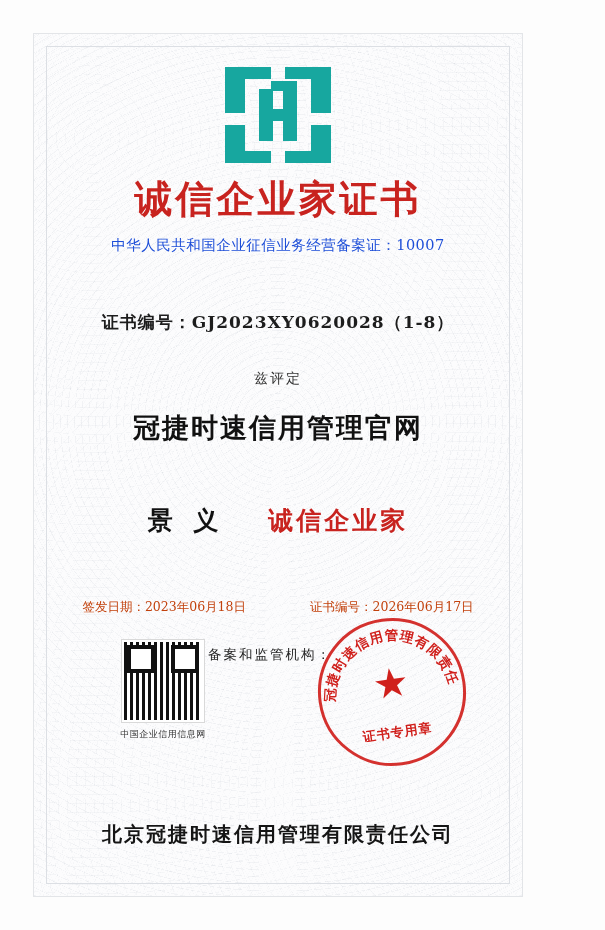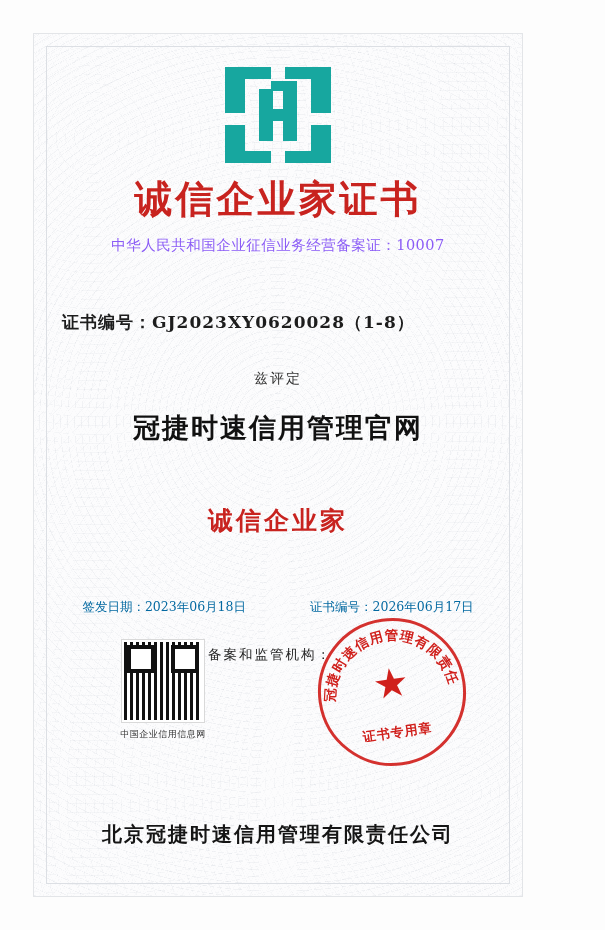--- a/index.html
+++ b/index.html
@@ -77,28 +77,28 @@
     color: #c8231f;
     font-family: "DejaVu Serif", serif;
     font-size: 38px;
     font-weight: bold;
     letter-spacing: 3px;
     line-height: 1.1;
   }
   .sub-title {
     margin-top: 16px;
     text-align: center;
-    color: #8b5cf6;
+    color: #1d4ed8;
     font-family: "DejaVu Serif", serif;
     font-size: 14.5px;
     letter-spacing: 0.5px;
   }
   .cert-no {
     margin-top: 56px;
-    text-align: left;
+    text-align: center;
     color: #1d1d1d;
     font-family: "DejaVu Serif", serif;
     font-size: 17px;
     font-weight: bold;
     letter-spacing: 1px;
   }
   .hereby {
     margin-top: 36px;
     text-align: center;
     color: #333333;
@@ -136,21 +136,21 @@
     font-weight: bold;
     letter-spacing: 3px;
   }
 
   
   .dates-row {
     margin-top: 62px;
     display: flex;
     justify-content: center;
     gap: 64px;
-    color: #0369a1;
+    color: #c2410c;
     font-family: "DejaVu Serif", serif;
     font-size: 12.5px;
   }
   .urls {
     margin-top: 14px;
     text-align: center;
     color: #2e2e2e;
     font-family: "DejaVu Serif", serif;
     font-size: 12.5px;
     line-height: 1.75;
@@ -329,20 +329,21 @@
       <div class="sub-title">中华人民共和国企业征信业务经营备案证：10007</div>
 
       <div class="cert-no">
         <span>证书编号：</span><span>GJ2023XY0620028（1-8）</span>
       </div>
 
       <div class="hereby">兹评定</div>
       <div class="company">冠捷时速信用管理官网</div>
 
       <div class="award-row">
+        <span class="award-name">景 义</span>
         <span class="award-title">诚信企业家</span>
       </div>
 
       <div class="dates-row">
         <span>签发日期：2023年06月18日</span>
         <span>证书编号：2026年06月17日</span>
       </div>
 
 
       <div class="bottom-area">

